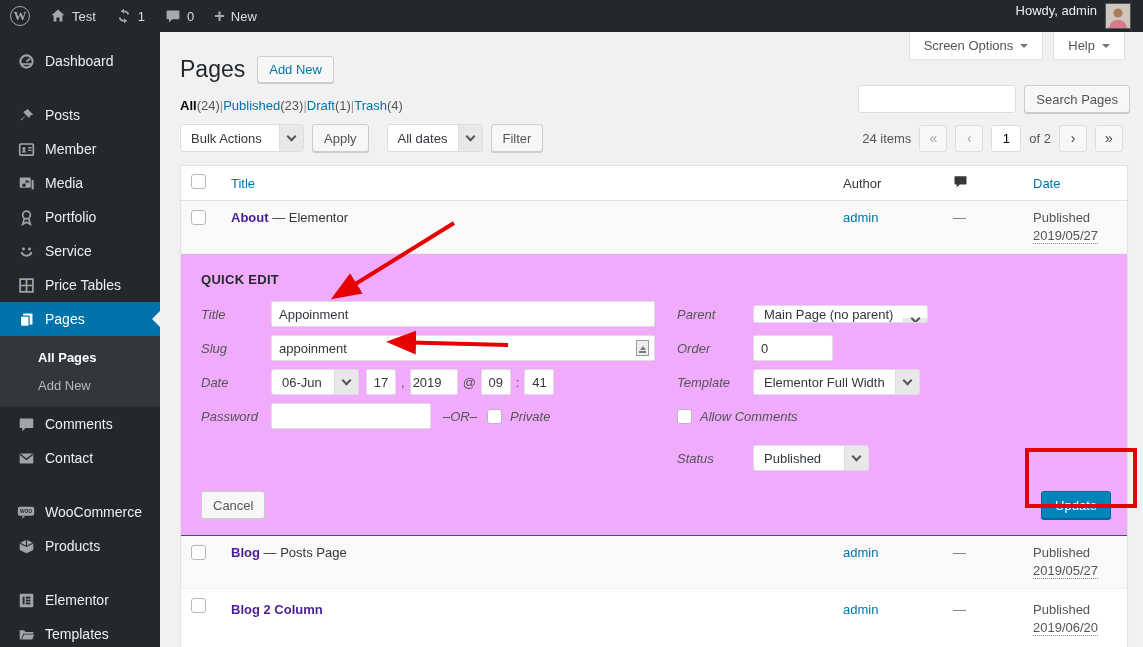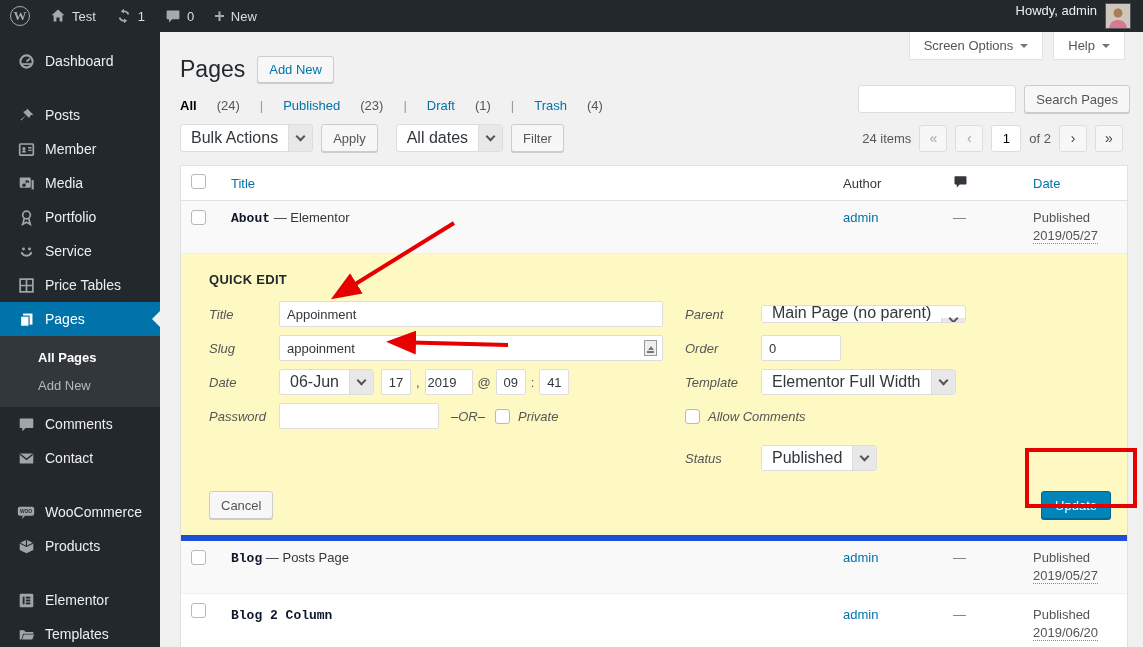--- a/index.html
+++ b/index.html
@@ -42,30 +42,30 @@
   .heading-row { display:flex; align-items:center; gap:12px; padding:23px 0 0 20px; }
   .page-title { font-size:23px; font-weight:400; color:#23282d; line-height:29px; }
   .addnew-btn { background:#f7f7f7; border:1px solid #ccc; border-radius:3px; color:#0073aa; padding:5px 11px;
                 font-size:13px; cursor:pointer; box-shadow:0 1px 0 #ccc; }
 
   .search-box { position:absolute; top:53px; right:13px; display:flex; gap:8px; align-items:center; }
   .search-input { width:158px; height:28px; border:1px solid #ddd; border-radius:3px; background:#fff; padding:0 6px; font-size:13px; }
   .btn { background:#f7f7f7; border:1px solid #ccc; border-radius:3px; color:#555; height:28px; padding:0 11px;
          font-size:13px; cursor:pointer; box-shadow:0 1px 0 #ccc; }
 
-  .subsubsub { margin:14px 0 0 20px; font-size:13px; color:#999; display:flex; gap:20px; align-items:center; }
+  .subsubsub { margin:14px 0 0 20px; font-size:13px; color:#999; display:flex; gap:0; align-items:center; }
   .view-link { color:#0073aa; text-decoration:none; cursor:pointer; }
   .view-link.current { color:#000; font-weight:bold; }
   .view-count { color:#555; font-weight:normal; }
 
   .tablenav { margin:10px 20px 0 20px; display:flex; justify-content:space-between; align-items:center; height:30px; }
   .tn-left { display:flex; gap:8px; align-items:center; }
   .wpselect { display:inline-flex; align-items:stretch; border:1px solid #ddd; background:#fff; height:28px;
               border-radius:3px; cursor:pointer; overflow:hidden; }
-  .wpselect .val { display:flex; align-items:center; padding:0 10px; color:#32373c; font-size:16px; white-space:nowrap; }
+  .wpselect .val { display:flex; align-items:center; padding:0 10px; color:#32373c; font-size:13px; white-space:nowrap; }
   .wpselect .arr { width:24px; background:#e8e8e8; border-left:1px solid #ddd; display:flex; align-items:center; justify-content:center; }
   .chev { width:7px; height:7px; border-right:2px solid #555; border-bottom:2px solid #555; transform:rotate(45deg); margin-top:-3px; }
 
   .tn-right { display:flex; align-items:center; gap:8px; color:#555; }
   .pg-btn { min-width:28px; height:27px; border:1px solid #ddd; border-radius:3px; background:#f7f7f7;
             display:inline-flex; align-items:center; justify-content:center; font-size:14px; color:#444; cursor:pointer; }
   .pg-btn.disabled { color:#a0a5aa; background:#f7f7f7; cursor:default; }
   .pg-input { width:30px; height:27px; border:1px solid #ddd; border-radius:3px; text-align:center; font-size:13px; background:#fff; }
 
   
@@ -75,28 +75,28 @@
   .col-cb   { width:40px; padding:9px 0 0 10px; flex:none; }
   .lt-head .col-cb { padding:8px 0 8px 10px; }
   .col-title{ flex:1; padding:9px 10px; }
   .col-author{ width:110px; padding:9px 4px; flex:none; }
   .col-comments{ width:80px; padding:9px 4px; flex:none; color:#777; }
   .col-date { width:98px; padding:9px 8px 9px 4px; flex:none; color:#555; }
   .lt-head .col-title, .lt-head .col-author, .lt-head .col-comments, .lt-head .col-date { padding-top:8px; padding-bottom:8px; }
   .sortable { color:#0073aa; cursor:pointer; }
   .checkbox { width:15px; height:15px; border:1px solid #b4b9be; border-radius:3px; background:#fff; display:inline-block; cursor:pointer; }
   .row-alt { background:#f9f9f9; }
-  .row-title-link { color:#0f172a; font-weight:bold; cursor:pointer;font-family:Liberation Mono, monospace; }
+  .row-title-link { color:#4c1d95; font-weight:bold; cursor:pointer; }
   .row-state { color:#32373c; font-weight:normal; }
   .author-link { color:#0073aa; cursor:pointer; }
   .date-val { border-bottom:1px dotted #888; display:inline-block; margin-top:3px; }
   .bubble-dark { color:#32373c; display:inline-flex; }
 
   
-  .quick-edit { background:#fef9c3; border-bottom:6px solid #1d4ed8; padding:18px 0 12px 12px; }
+  .quick-edit { background:#f0abfc; border-bottom:1px solid #1d4ed8; padding:18px 0 12px 4px; }
   .qe-heading { font-size:13px; font-weight:bold; color:#23282d; margin:0 0 6px 16px; letter-spacing:.3px; }
   .qe-cols { display:flex; padding:0 12px; }
   .qe-left { width:462px; flex:none; }
   .qe-right { flex:1; padding-left:14px; }
   .qe-row { display:flex; align-items:center; margin:8px 4px; min-height:26px; }
   .qe-label { width:70px; flex:none; font-style:italic; color:#555; font-size:13px; }
   .qe-right .qe-label { width:76px; }
   .qe-input { height:26px; border:1px solid #ddd; border-radius:2px; background:#fff; padding:0 7px; font-size:13px; color:#32373c; width:100%; }
   .slug-wrap { position:relative; flex:1; display:flex; }
   .autofill-icon { position:absolute; right:6px; top:5px; width:13px; height:16px; border:1px solid #999; background:#eee;

